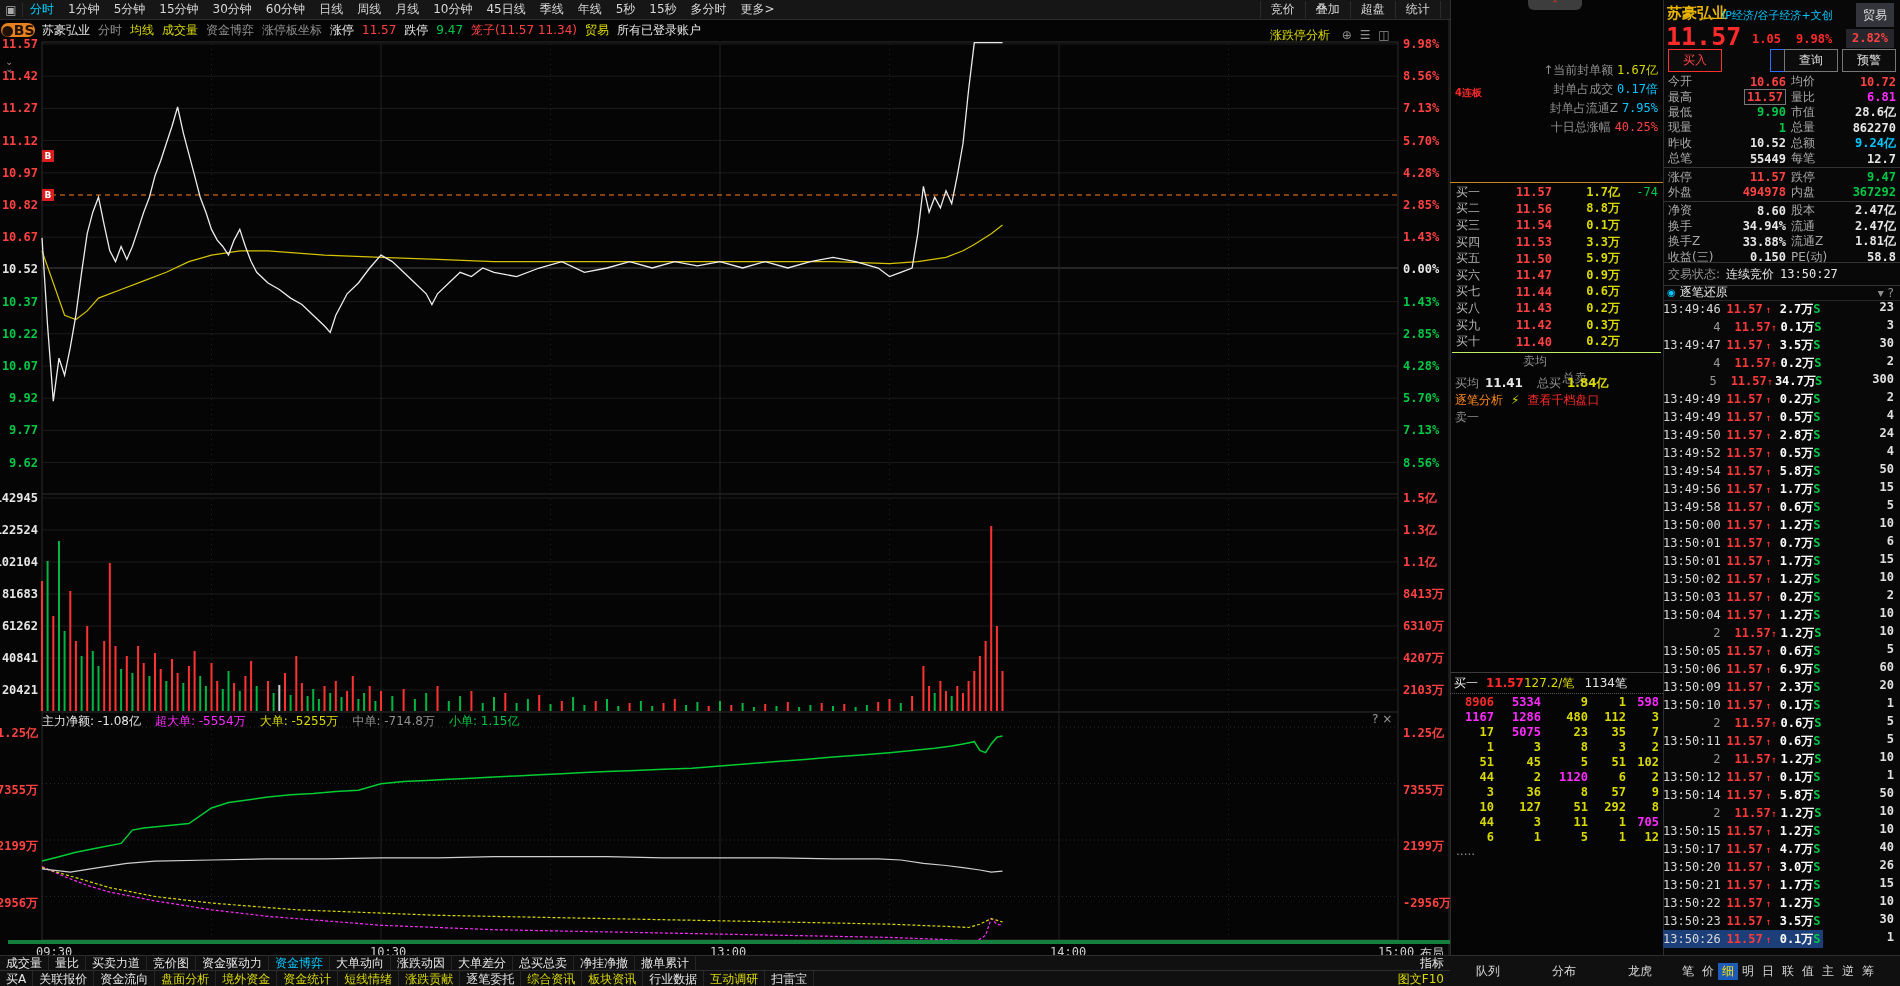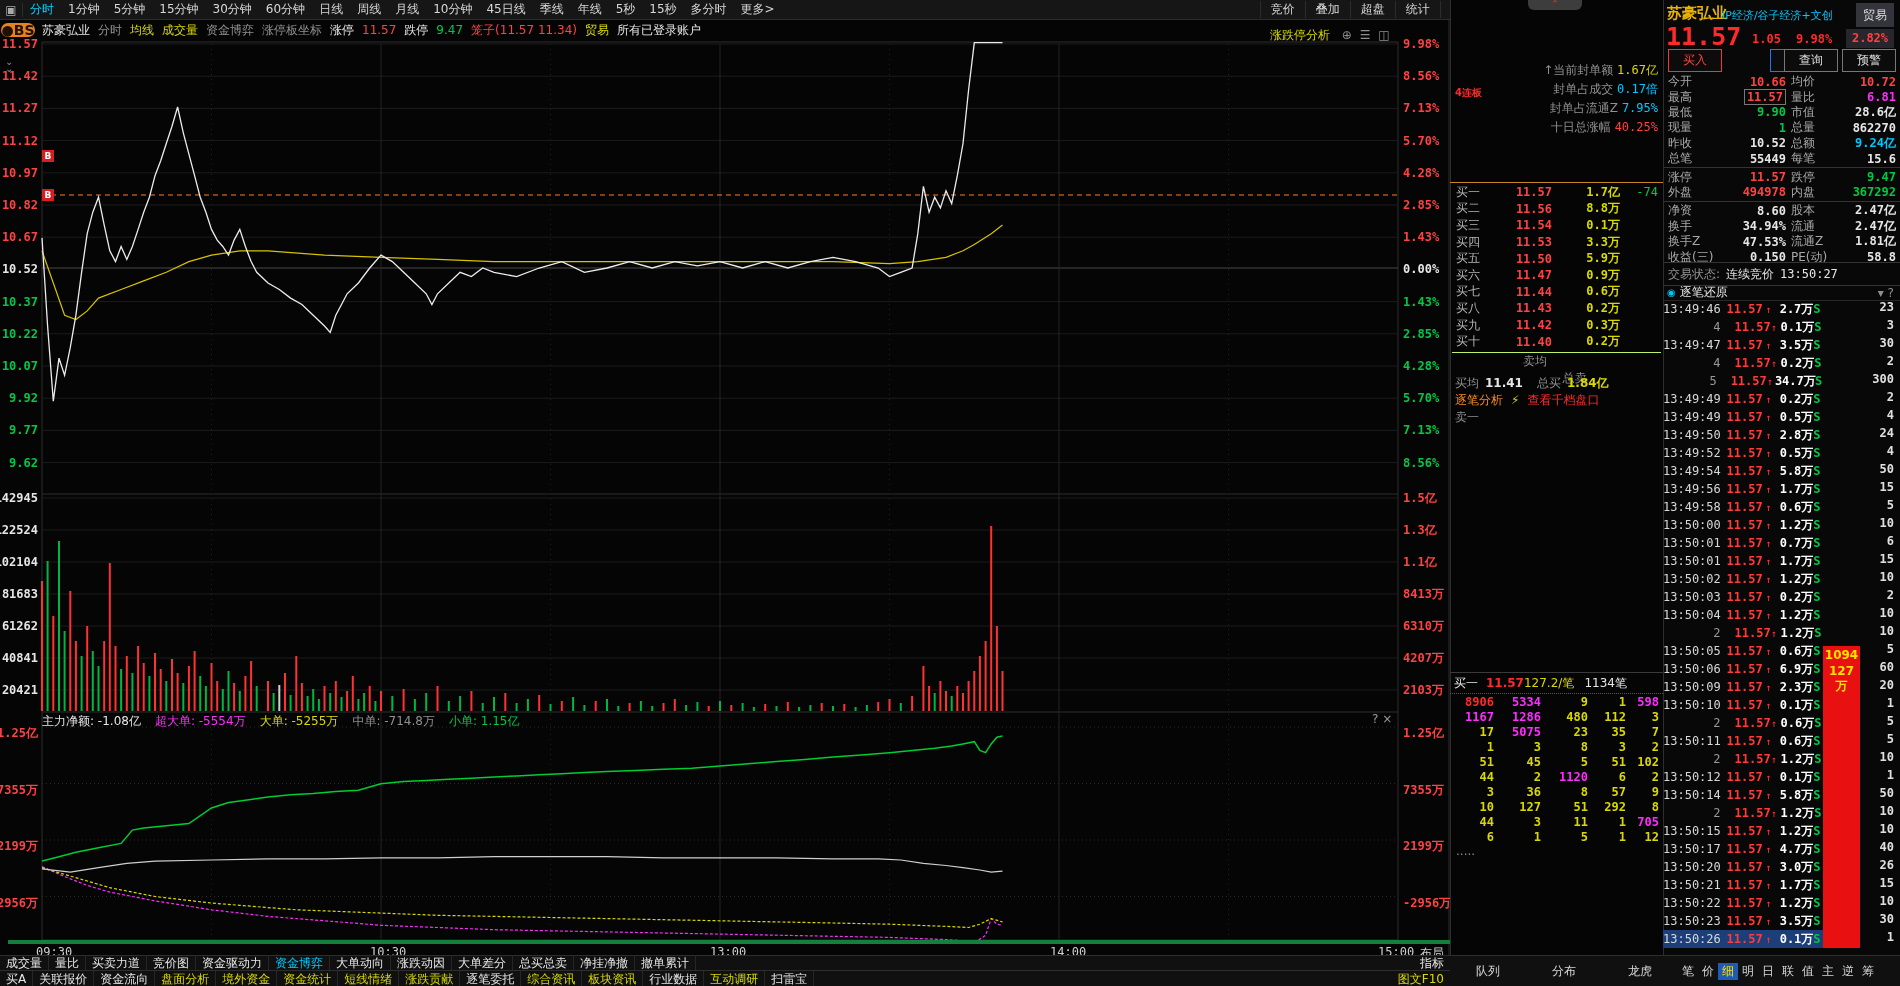--- a/index.html
+++ b/index.html
@@ -654,21 +654,21 @@
       <div class="grow">
         <span class="gl">昨收</span>
         <span class="gv gv1 num"><span class="c-wht">10.52</span></span>
         <span class="gl gl2">总额</span>
         <span class="gv gv2 num"><span class="c-cyan">9.24亿</span></span>
       </div>
       <div class="grow">
         <span class="gl">总笔</span>
         <span class="gv gv1 num"><span class="c-wht">55449</span></span>
         <span class="gl gl2">每笔</span>
-        <span class="gv gv2 num"><span class="c-wht">15.6</span></span>
+        <span class="gv gv2 num"><span class="c-wht">12.7</span></span>
       </div>
       <div class="gdiv"></div>
       <div class="grow">
         <span class="gl">涨停</span>
         <span class="gv gv1 num"><span class="c-red">11.57</span></span>
         <span class="gl gl2">跌停</span>
         <span class="gv gv2 num"><span class="c-grn">9.47</span></span>
       </div>
       <div class="grow">
         <span class="gl">外盘</span>
@@ -684,21 +684,21 @@
         <span class="gv gv2 num"><span class="c-wht">2.47亿</span></span>
       </div>
       <div class="grow">
         <span class="gl">换手</span>
         <span class="gv gv1 num"><span class="c-wht">34.94%</span></span>
         <span class="gl gl2">流通</span>
         <span class="gv gv2 num"><span class="c-wht">2.47亿</span></span>
       </div>
       <div class="grow">
         <span class="gl">换手Z</span>
-        <span class="gv gv1 num"><span class="c-wht">47.53%</span></span>
+        <span class="gv gv1 num"><span class="c-wht">33.88%</span></span>
         <span class="gl gl2">流通Z</span>
         <span class="gv gv2 num"><span class="c-wht">1.81亿</span></span>
       </div>
       <div class="grow">
         <span class="gl">收益(三)</span>
         <span class="gv gv1 num"><span class="c-wht">0.150</span></span>
         <span class="gl gl2">PE(动)</span>
         <span class="gv gv2 num"><span class="c-wht">58.8</span></span>
       </div>
     </div>
@@ -959,24 +959,20 @@
         <span class="ts">S</span>
       </div>
       <div class="trow hl">
         <span class="tt">13:50:26</span>
         <span class="tp">11.57</span>
         <span class="ta">↑</span>
         <span class="tv">0.1万</span>
         <span class="ts">S</span>
       </div>
     </div>
-  <div class="abs" id="sealbar">
-    <div>1094</div>
-    <div>127万</div>
-  </div>
   <div class="abs num" id="counts">
       <div class="crow">23</div>
       <div class="crow">3</div>
       <div class="crow">30</div>
       <div class="crow">2</div>
       <div class="crow">300</div>
       <div class="crow">2</div>
       <div class="crow">4</div>
       <div class="crow">24</div>
       <div class="crow">4</div>

